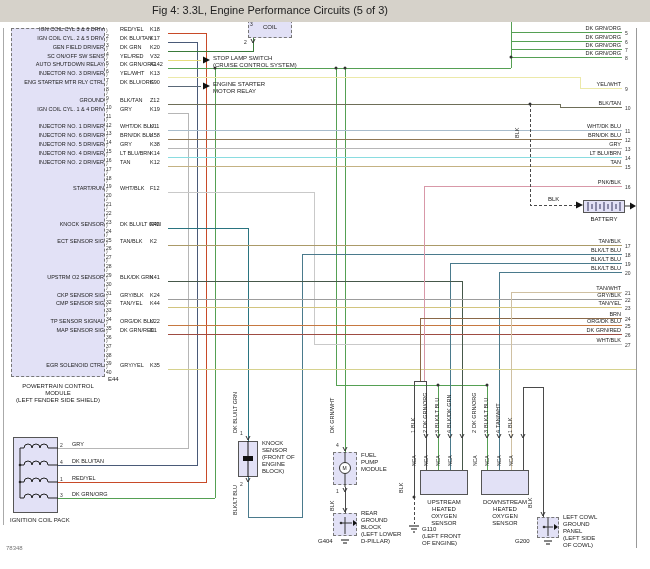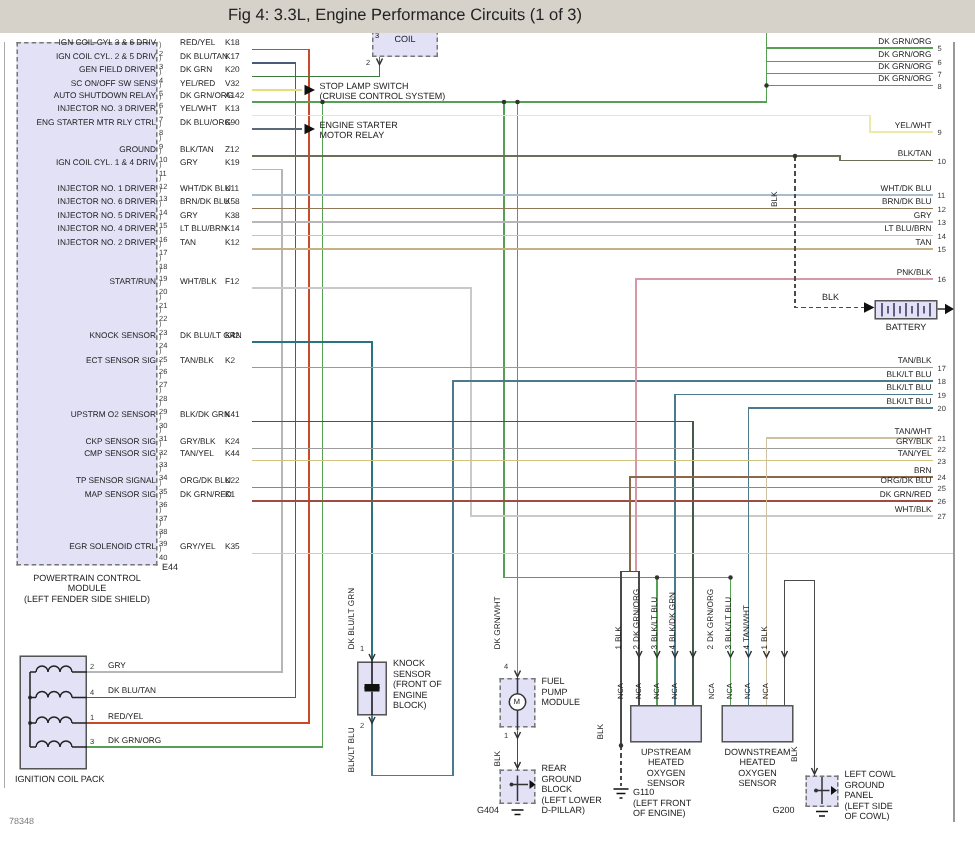--- a/index.html
+++ b/index.html
@@ -24,21 +24,21 @@
         transform-origin:0 100%;transform:rotate(-90deg);z-index:3;}
   .pin6{position:absolute;font-size:5px;line-height:6px;color:#333;z-index:3;}
   .gray{color:#777;}
 </style>
 </head>
 <body>
 
 <div id="stage">
 
   <div id="titlebar" class="abs">
-    <div id="title" class="abs">Fig 4: 3.3L, Engine Performance Circuits (1 of 3)</div>
+    <div id="title" class="abs">Fig 4: 3.3L, Engine Performance Circuits (5 of 3)</div>
   </div>
 
   <div class="abs box dashed" style="left:11px;top:28px;width:94px;height:349px;"></div>
   <div class="abs box dashed" style="left:248px;top:20px;width:44px;height:18px;"></div>
   <div class="abs box" style="left:583px;top:200px;width:42px;height:13px;"></div>
   <div class="abs box" style="left:238px;top:441px;width:20px;height:36px;"></div>
   <div class="abs box dashed" style="left:333px;top:452px;width:24px;height:33px;"></div>
   <div class="abs box dashed" style="left:333px;top:513px;width:24px;height:23px;"></div>
   <div class="abs box dashed" style="left:537px;top:517px;width:22px;height:21px;"></div>
   <div class="abs box" style="left:420px;top:470px;width:48px;height:25px;"></div>

